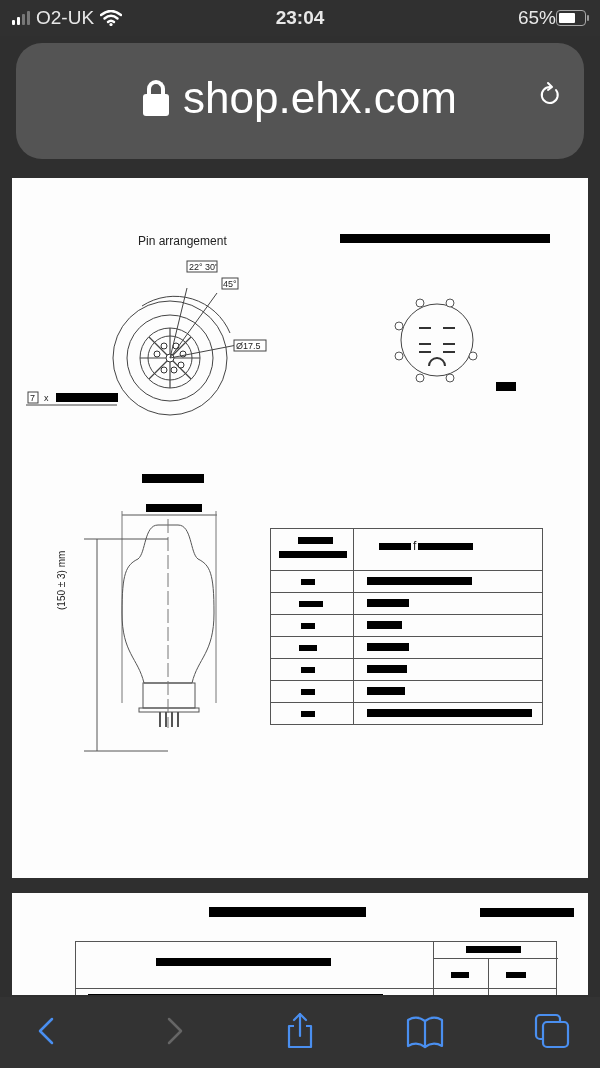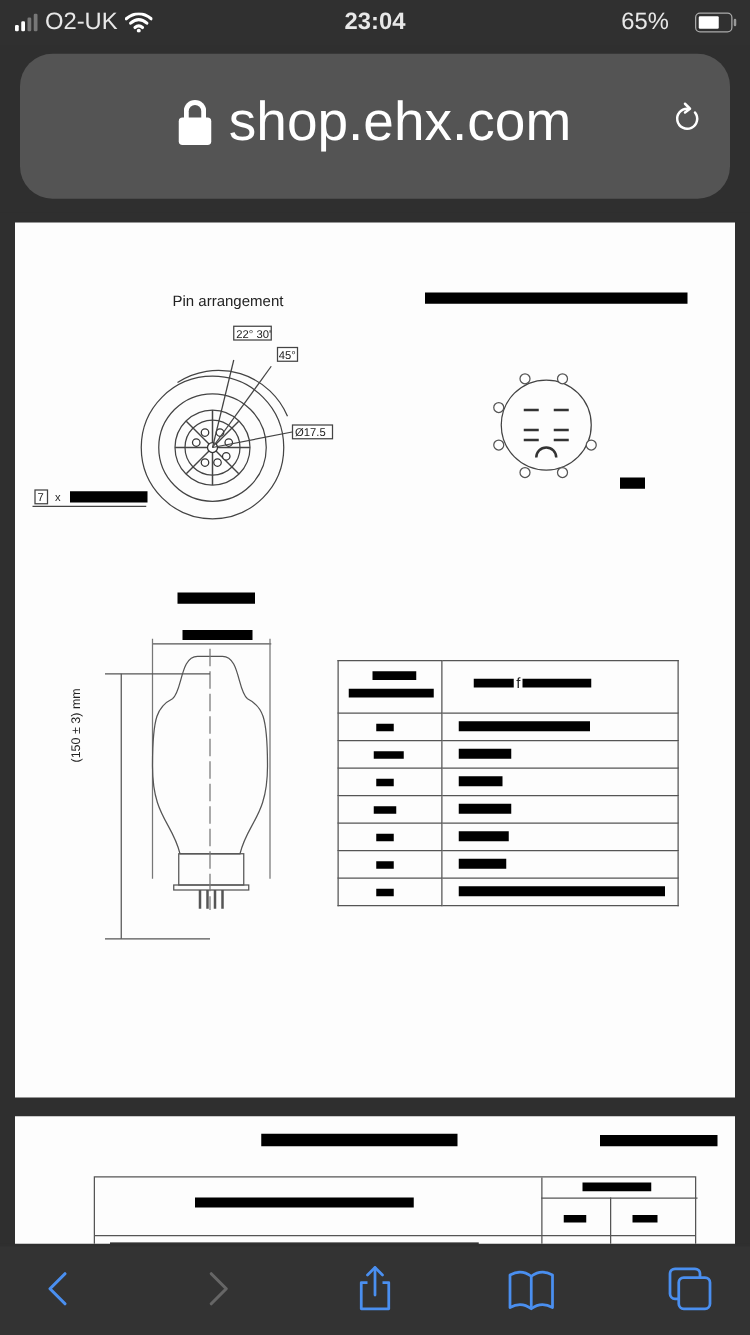--- a/index.html
+++ b/index.html
@@ -3,21 +3,21 @@
 <meta charset="utf-8">
 <style>
   * { box-sizing: border-box; margin: 0; padding: 0; }
   html, body { width: 600px; height: 1068px; overflow: hidden; background: #2f2f2f; font-family: "Liberation Sans", sans-serif; }
   .status-bar { position: absolute; top: 0; left: 0; width: 600px; height: 36px; background: #303030; color: #e8e8e8; }
   .status-bar .left { position: absolute; left: 12px; top: 7px; display: flex; align-items: center; gap: 6px; font-size: 19px; }
   .signal { display: flex; align-items: flex-end; gap: 2px; height: 14px; }
   .signal span { width: 3px; background: #fff; border-radius: 1px; }
   .signal span.off { background: #777; }
   .status-bar .time { position: absolute; left: 0; width: 600px; text-align: center; top: 7px; font-size: 19px; font-weight: bold; }
-  .status-bar .right { position: absolute; right: 14px; top: 7px; display: flex; align-items: center; gap: 21px; font-size: 19px; }
+  .status-bar .right { position: absolute; right: 14px; top: 7px; display: flex; align-items: center; gap: 0; font-size: 19px; }
   .battery { width: 30px; height: 16px; border: 1.5px solid #aaa; border-radius: 4px; padding: 2px; position: relative; }
   .battery .fill { width: 65%; height: 100%; background: #fff; border-radius: 1px; }
   .battery:after { content: ""; position: absolute; right: -4px; top: 4px; width: 2px; height: 6px; background: #999; border-radius: 1px; }
   .url-bar { position: absolute; left: 16px; top: 43px; width: 568px; height: 116px; background: #545454; border-radius: 26px; }
   .url-bar .url { position: absolute; left: 0; width: 568px; top: 30px; text-align: center; color: #fff; font-size: 44px; display: flex; justify-content: center; align-items: center; gap: 14px; }
   .lock { width: 26px; height: 36px; position: relative; }
   .lock .shackle { position: absolute; left: 4px; top: 0; width: 18px; height: 20px; border: 4px solid #fff; border-bottom: none; border-radius: 10px 10px 0 0; }
   .lock .body { position: absolute; left: 0; top: 14px; width: 26px; height: 22px; background: #fff; border-radius: 3px; }
   .reload { position: absolute; right: 20px; top: 38px; width: 28px; height: 28px; }
   .content { position: absolute; left: 0; top: 170px; width: 600px; height: 825px; background: #2f2f2f; overflow: hidden; }

